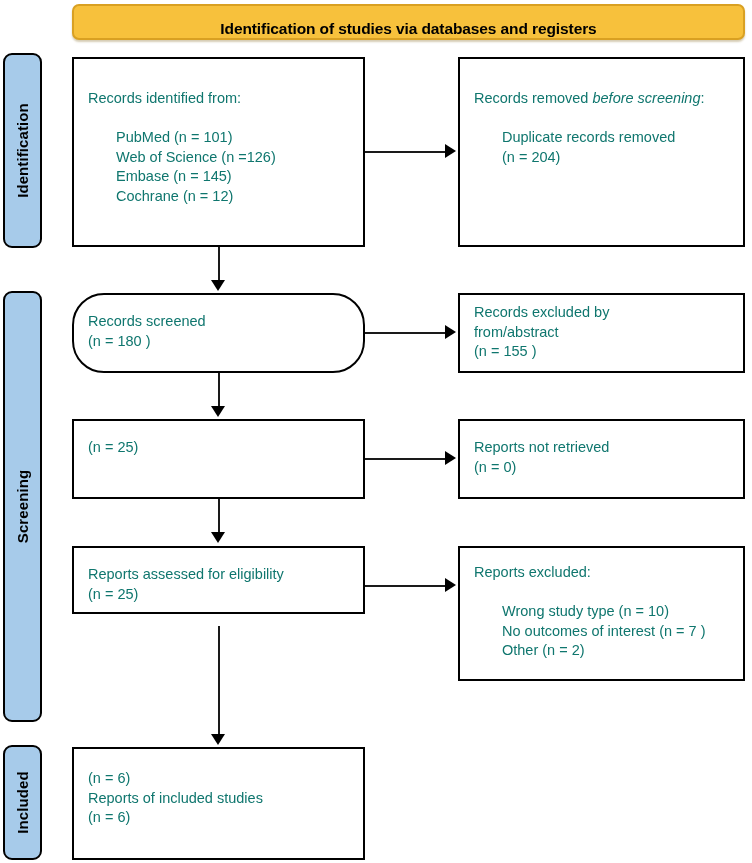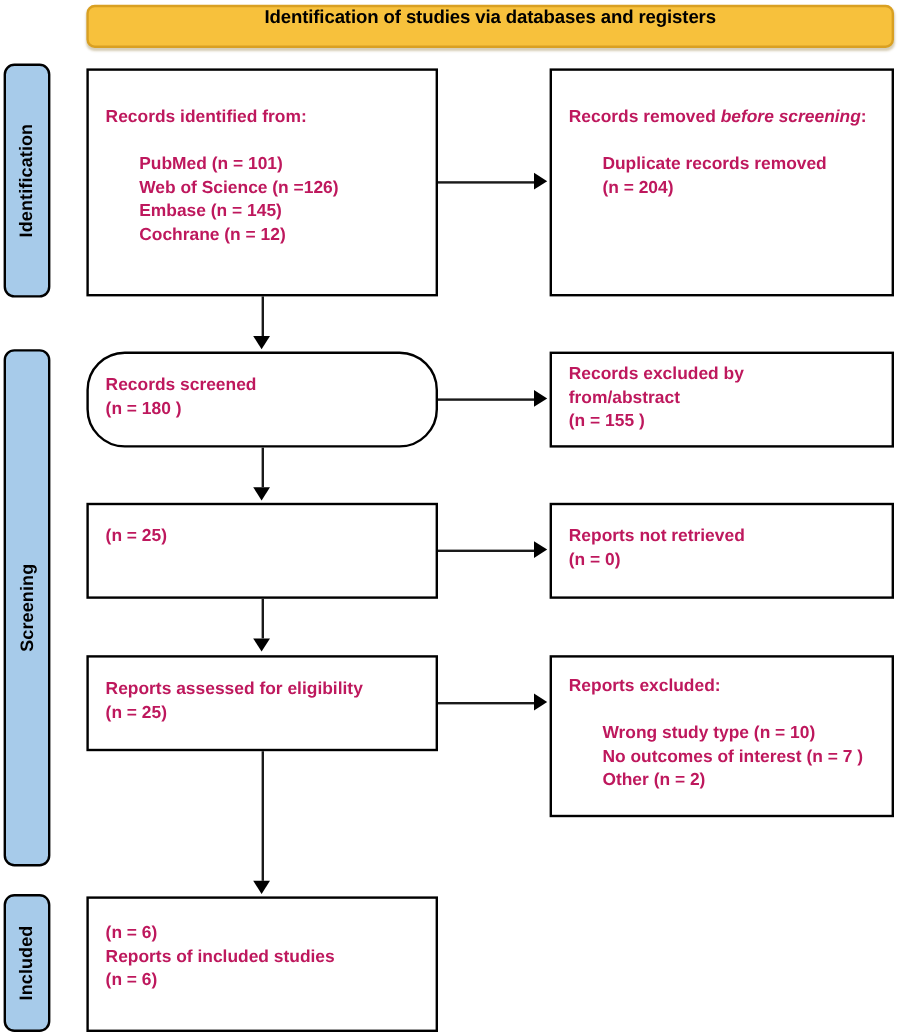--- a/index.html
+++ b/index.html
@@ -24,21 +24,21 @@
     position: absolute;
     left: 72px;
     top: 4px;
     width: 673px;
     height: 36px;
     background: #F7C13C;
     border: 2px solid #D9A022;
     border-radius: 7px;
     box-sizing: border-box;
     display: flex;
-    align-items: flex-start;
+    align-items: flex-end;
     justify-content: center;
     box-shadow: 0 2px 2px rgba(120, 90, 10, 0.30);
   }
   .banner-text {
     font-size: 15.5px;
     font-weight: bold;
     color: #000000;
     letter-spacing: -0.1px;
     text-align: center;
   }
@@ -75,31 +75,30 @@
     border: 2.5px solid #000000;
     box-sizing: border-box;
     padding: 0;
   }
   .box-inner {
     position: absolute;
     left: 14px;
     right: 10px;
     font-size: 14.5px;
     line-height: 19.5px;
-    color: #be185d;
-    font-weight: bold;
+    color: #0f766e;
   }
   .indent { padding-left: 28px; }
   .ital { font-style: italic; }
 
   
   #box-identified       { left: 72px;  top: 57px;  width: 293px; height: 190px; }
   #box-screened         { left: 72px;  top: 293px; width: 293px; height: 80px; border-radius: 32px; }
   #box-sought           { left: 72px;  top: 419px; width: 293px; height: 80px; }
-  #box-assessed         { left: 72px;  top: 546px; width: 293px; height: 80px; padding-left: 38px; }
+  #box-assessed         { left: 72px;  top: 546px; width: 293px; height: 68px; padding-left: 38px; }
   #box-included-studies { left: 72px;  top: 747px; width: 293px; height: 113px; }
 
   
   #box-removed          { left: 458px; top: 57px;  width: 287px; height: 190px; }
   #box-excluded-ta      { left: 458px; top: 293px; width: 287px; height: 80px; }
   #box-not-retrieved    { left: 458px; top: 419px; width: 287px; height: 80px; }
   #box-excluded-reports { left: 458px; top: 546px; width: 287px; height: 135px; }
 
   
   #txt-identified       { top: 30px; }

